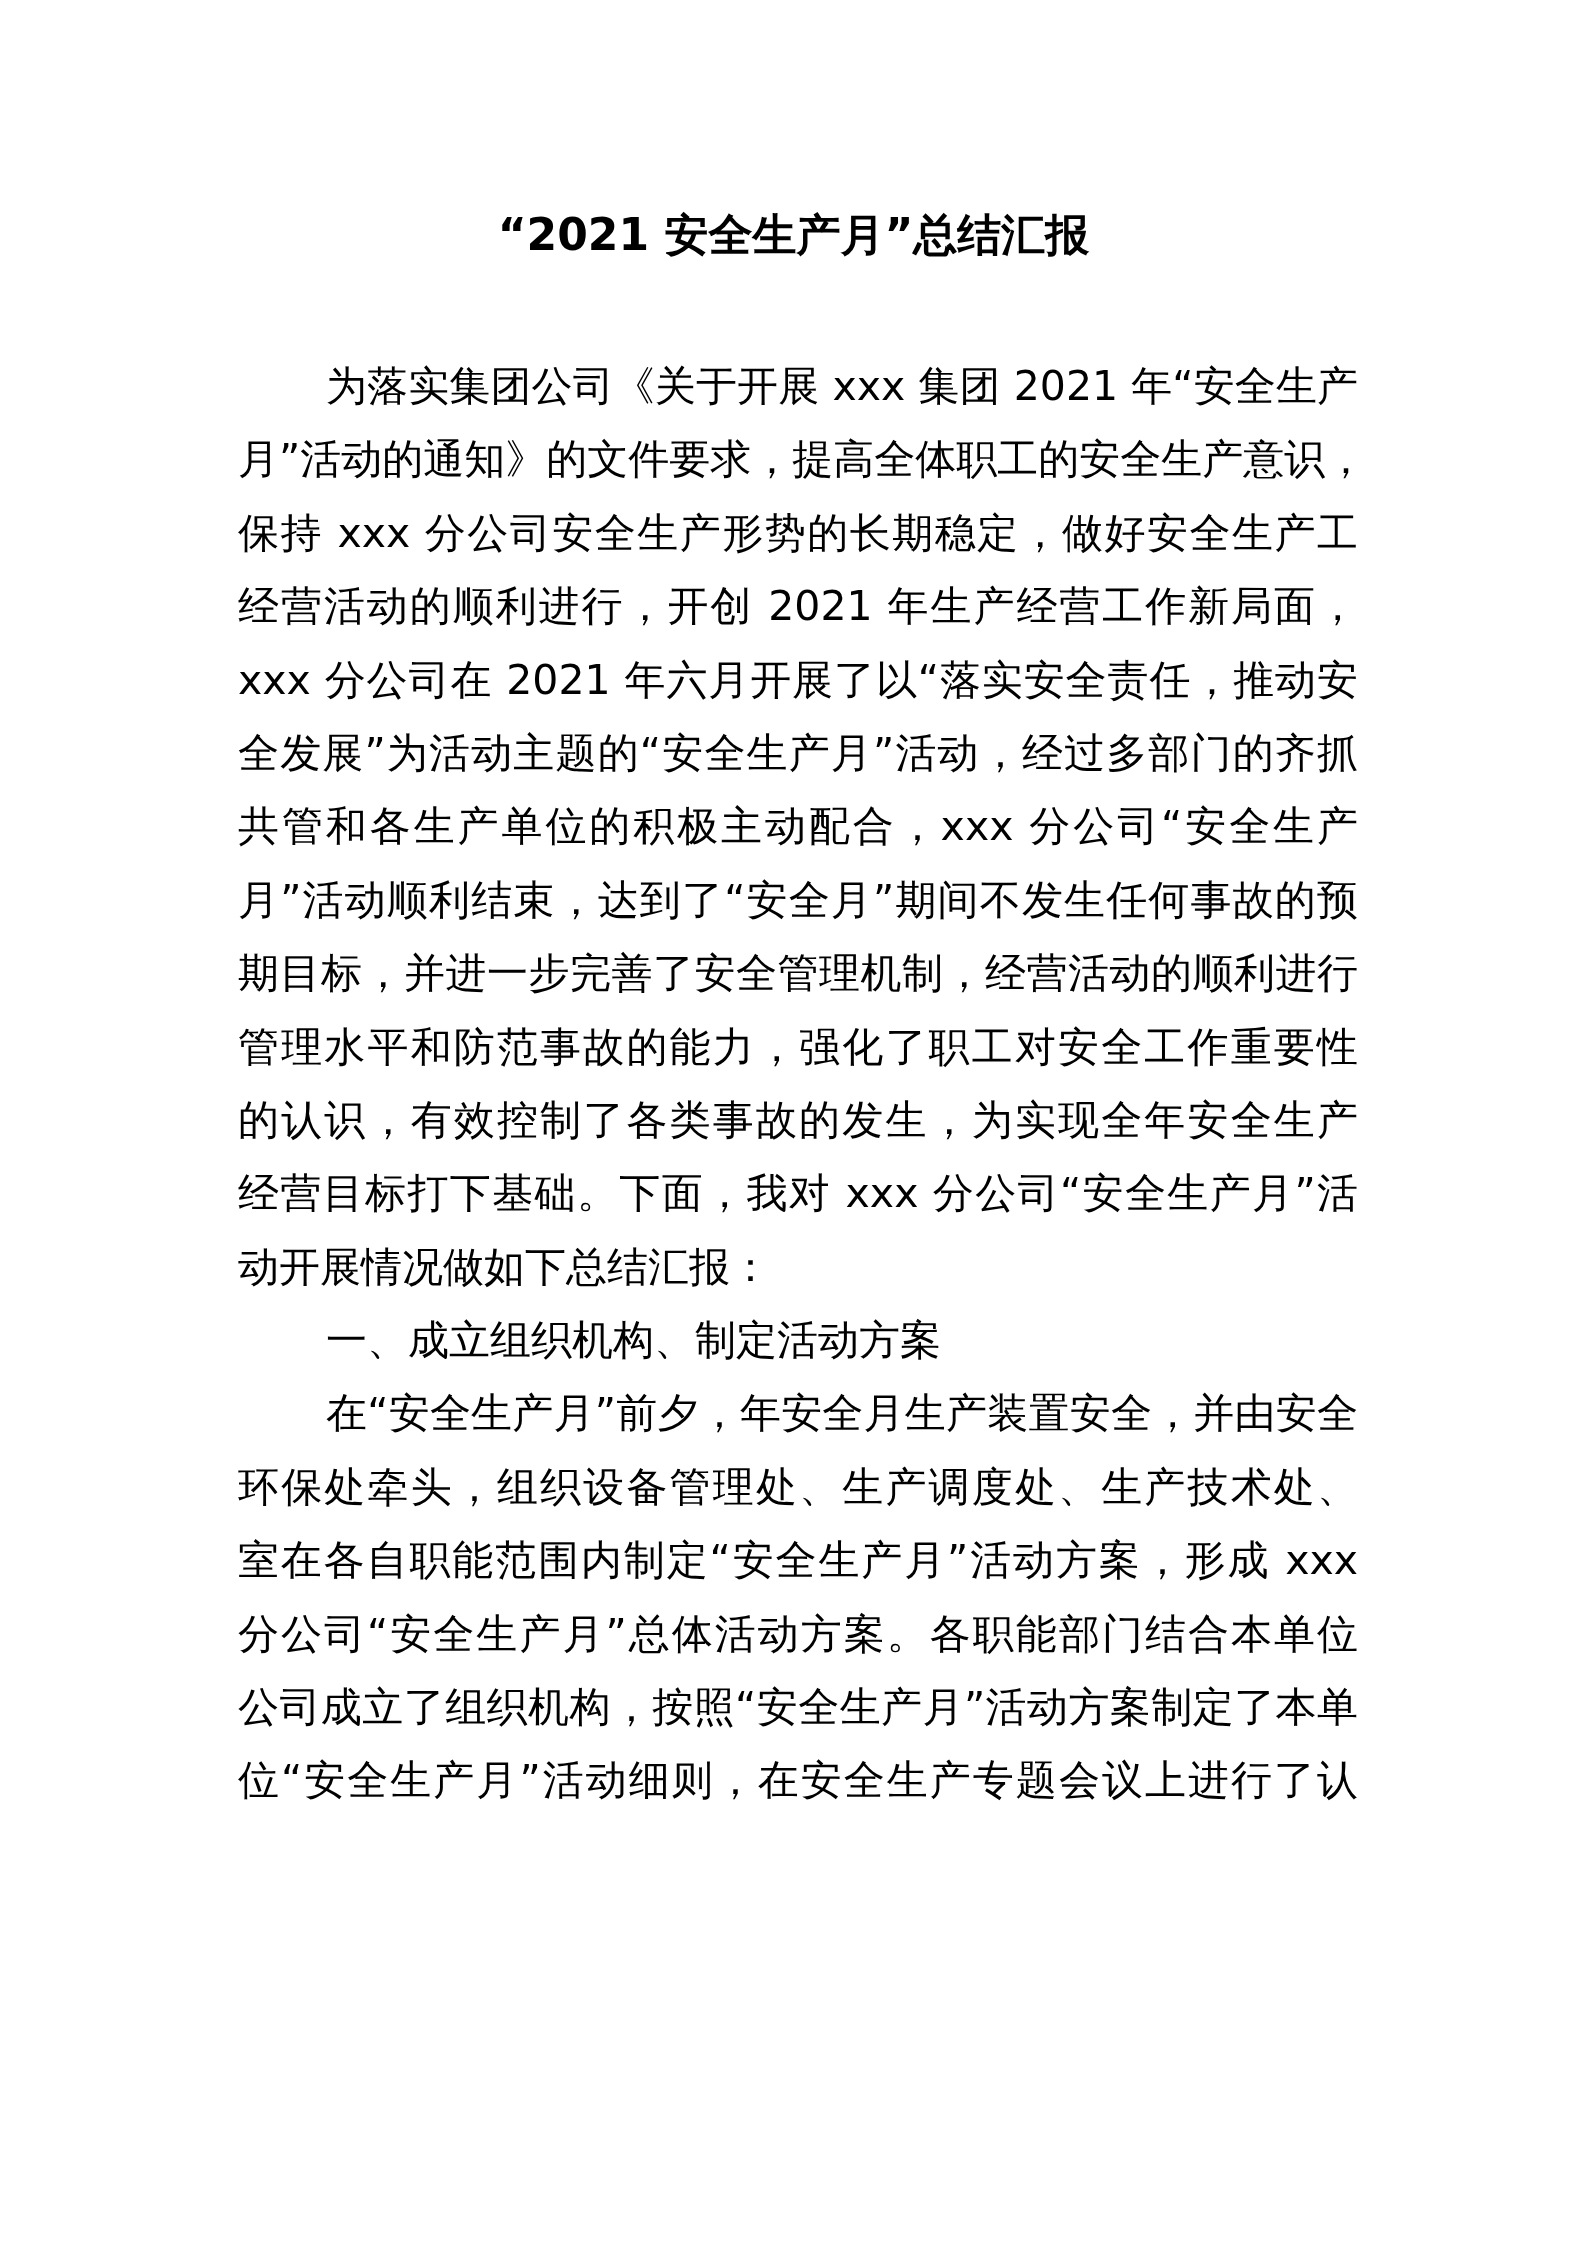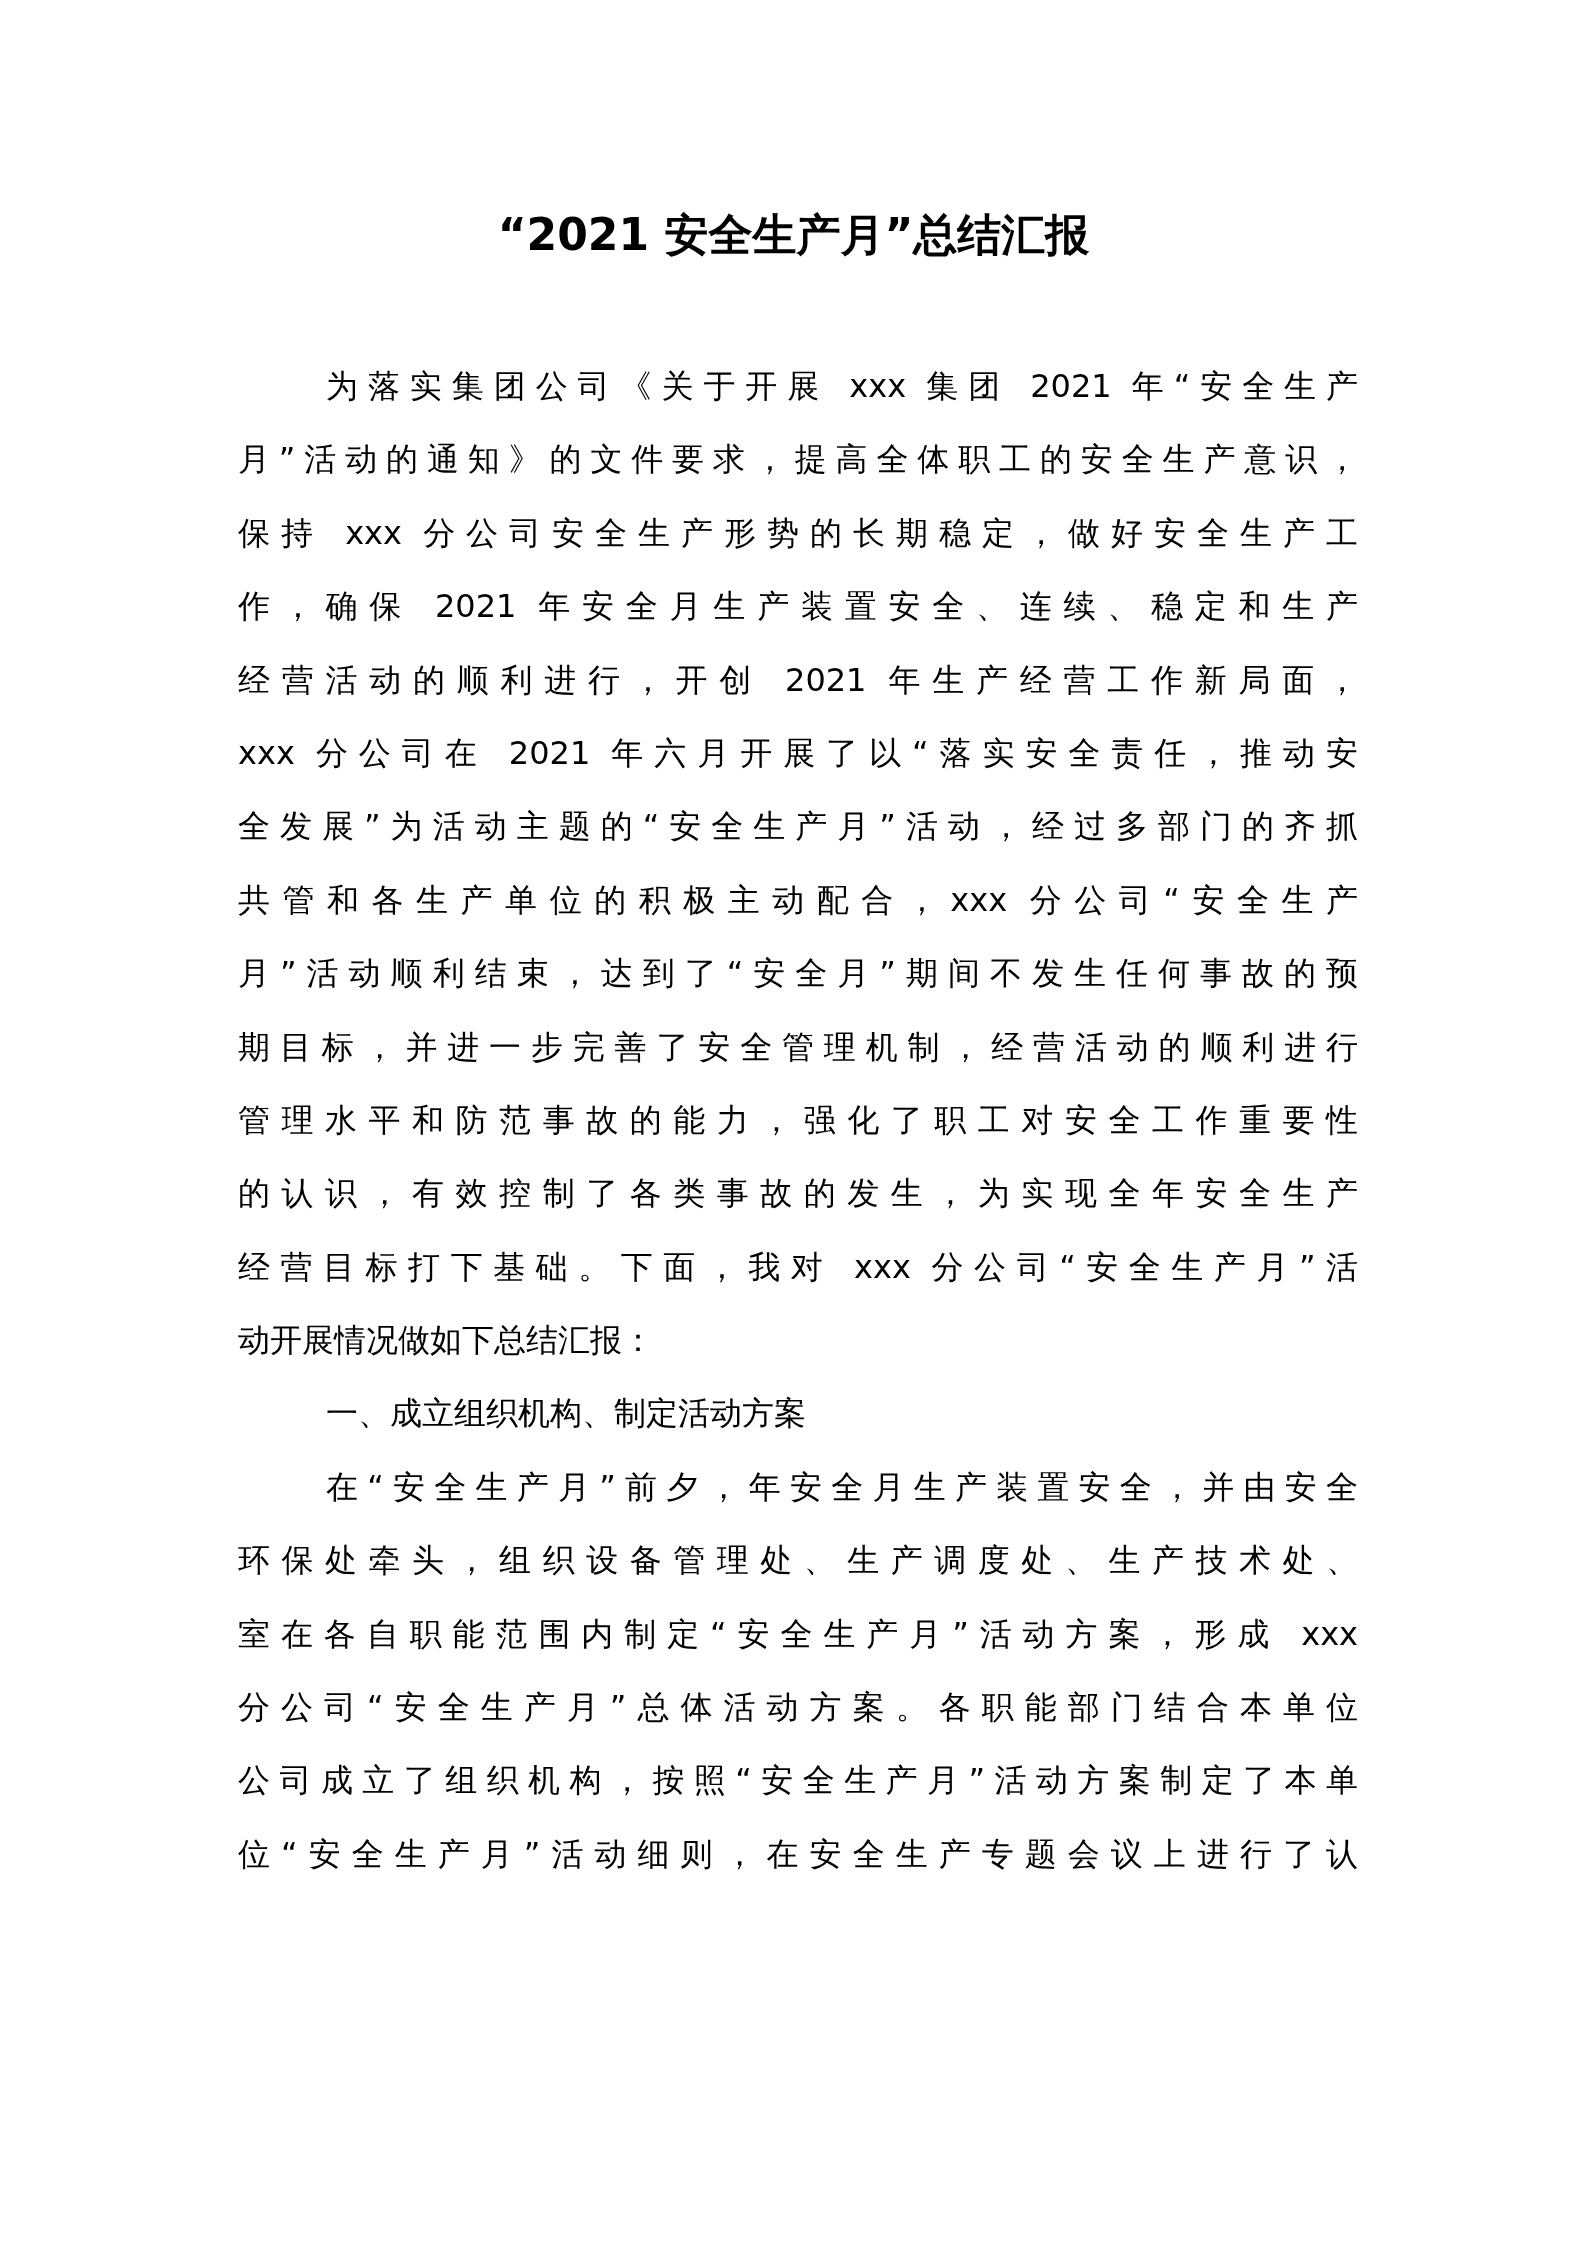--- a/index.html
+++ b/index.html
@@ -38,21 +38,21 @@
     position: absolute;
     left: 238px;
     top: 350px;
     width: 1120px;
   }
   .line {
     display: block;
     height: 73.4px;
     line-height: 73.4px;
     font-family: "DejaVu Sans", "Liberation Sans", sans-serif;
-    font-size: 32px;
+    font-size: 41px;
     white-space: nowrap;
     text-align: justify;
     text-align-last: justify;
     letter-spacing: 0px;
   }
   .line.indent {
     padding-left: 88px;
   }
   .line.last {
     text-align-last: left;
@@ -64,21 +64,20 @@
 </head>
 <body>
 
 <div class="page">
   <div class="title">“2021 安全生产月”总结汇报</div>
 
   <div class="body-lines">
     <span class="line indent">为落实集团公司《关于开展 xxx 集团 2021 年“安全生产</span>
     <span class="line">月”活动的通知》的文件要求，提高全体职工的安全生产意识，</span>
     <span class="line">保持 xxx 分公司安全生产形势的长期稳定，做好安全生产工</span>
-    <span class="line">作，确保 2021 年安全月生产装置安全、连续、稳定和生产</span>
     <span class="line">经营活动的顺利进行，开创 2021 年生产经营工作新局面，</span>
     <span class="line">xxx 分公司在 2021 年六月开展了以“落实安全责任，推动安</span>
     <span class="line">全发展”为活动主题的“安全生产月”活动，经过多部门的齐抓</span>
     <span class="line">共管和各生产单位的积极主动配合，xxx 分公司“安全生产</span>
     <span class="line">月”活动顺利结束，达到了“安全月”期间不发生任何事故的预</span>
     <span class="line">期目标，并进一步完善了安全管理机制，经营活动的顺利进行</span>
     <span class="line">管理水平和防范事故的能力，强化了职工对安全工作重要性</span>
     <span class="line">的认识，有效控制了各类事故的发生，为实现全年安全生产</span>
     <span class="line">经营目标打下基础。下面，我对 xxx 分公司“安全生产月”活</span>
     <span class="line last">动开展情况做如下总结汇报：</span>

